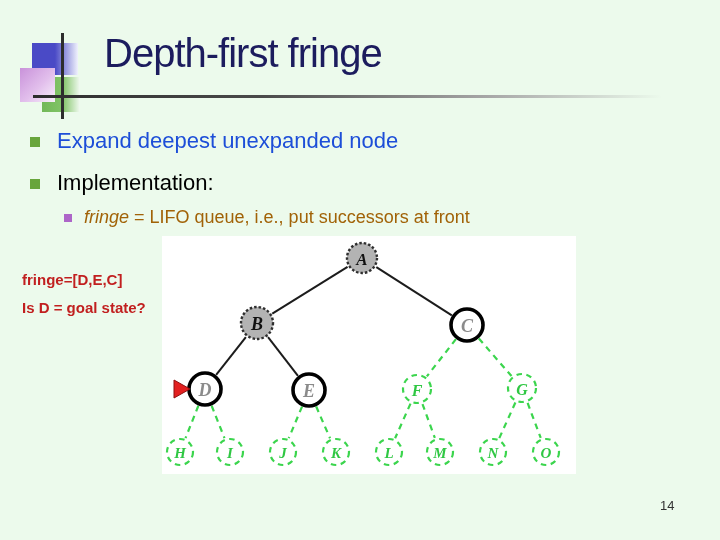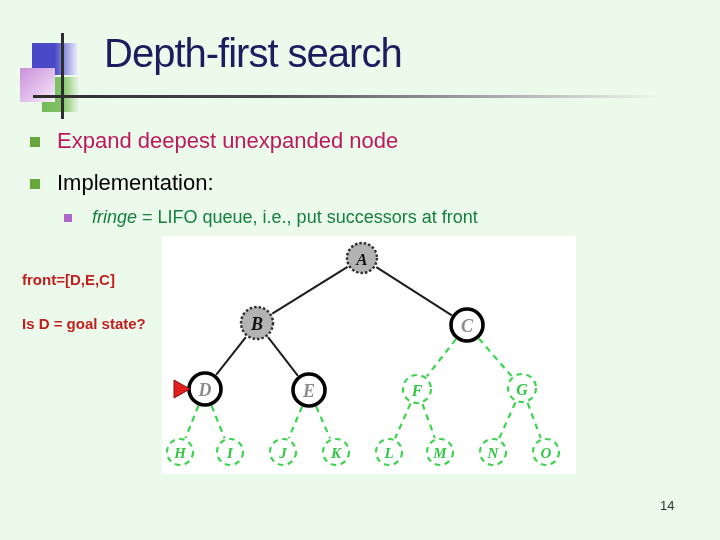--- a/index.html
+++ b/index.html
@@ -16,53 +16,53 @@
   .deco-purple{position:absolute;left:20px;top:68px;width:35px;height:34px;
     background:linear-gradient(135deg,#c992da 0%,#e2bfec 55%,#f8f0fa 100%);}
   .vline{position:absolute;left:61px;top:33px;width:3px;height:86px;background:#2d2d2d;}
   .hline{position:absolute;left:33px;top:95px;width:655px;height:3px;
     background:linear-gradient(to right,#2d2d2d 0%,#4a4a4a 35%,#a8a8a8 70%,rgba(255,255,255,0) 96%);}
   
   .title{position:absolute;left:104px;top:31px;font-size:40px;letter-spacing:-1px;color:#1c1c5e;}
   
   .sq1{position:absolute;width:10px;height:10px;background:#68a53c;}
   .sq2{position:absolute;width:8px;height:8px;background:#ad65c8;}
-  .b1{position:absolute;left:57px;font-size:22px;color:#be185d;}
+  .b1{position:absolute;left:57px;font-size:22px;color:#1d4ed8;}
   .b1.accent{color:#000000;}
-  .b2{position:absolute;left:92px;font-size:18px;color:#15803d;}
+  .b2{position:absolute;left:84px;font-size:18px;color:#a16207;}
   .b2 .it{font-style:italic;}
   
   .redtext{position:absolute;left:22px;font-size:15px;font-weight:bold;color:#c11f1f;}
   
   .pagenum{position:absolute;left:660px;top:498px;font-size:13px;color:#333;}
   
   #tree-svg{position:absolute;left:0;top:0;}
 </style>
 </head>
 <body>
 
 <div class="deco-blue"></div>
 <div class="deco-green"></div>
 <div class="deco-purple"></div>
 <div class="vline"></div>
 <div class="hline"></div>
 
-<div class="title">Depth-first search</div>
+<div class="title">Depth-first fringe</div>
 
 <div class="sq1" style="left:30px;top:137px;"></div>
 <div class="b1" style="top:128px;">Expand deepest unexpanded node</div>
 
 <div class="sq1" style="left:30px;top:179px;"></div>
 <div class="b1 accent" style="top:170px;">Implementation:</div>
 
 <div class="sq2" style="left:64px;top:214px;"></div>
 <div class="b2" style="top:207px;"><span class="it">fringe</span><span> = LIFO queue, i.e., put successors at front</span></div>
 
-<div class="redtext" style="top:271px;">front=[D,E,C]</div>
-<div class="redtext" style="top:315px;">Is D = goal state?</div>
+<div class="redtext" style="top:271px;">fringe=[D,E,C]</div>
+<div class="redtext" style="top:299px;">Is D = goal state?</div>
 
 <svg id="tree-svg" width="720" height="540" viewBox="0 0 720 540">
     <rect x="162" y="236" width="414" height="238" fill="#ffffff"></rect>
     <line x1="347.54549250630635" y1="266.94802844847703" x2="272.30477264038154" y2="313.52561693690666" stroke="#1c1c1c" stroke-width="2"></line>
     <line x1="376.33099441968733" y1="267.14453929637193" x2="451.82600590856634" y2="315.3175466273709" stroke="#1c1c1c" stroke-width="2"></line>
     <line x1="245.86029992113677" y1="337.1388501000956" x2="216.13970007886323" y2="374.8611498999044" stroke="#1c1c1c" stroke-width="2"></line>
     <line x1="268.0362319260614" y1="337.21976036627143" x2="297.9637680739386" y2="375.78023963372857" stroke="#1c1c1c" stroke-width="2"></line>
     <line x1="455.9184072444983" y1="339.18443872704216" x2="426.85030467155707" y2="376.391610020407" stroke="#3bd54d" stroke-width="2.2" stroke-dasharray="6 5"></line>
     <line x1="478.8378376790303" y1="338.5597049777984" x2="511.4774776186397" y2="375.94692890862365" stroke="#3bd54d" stroke-width="2.2" stroke-dasharray="6 5"></line>
     <line x1="198.36078063450262" y1="405.7308328010534" x2="185.53268280458116" y2="438.0576393324555" stroke="#3bd54d" stroke-width="2.2" stroke-dasharray="6 5"></line>

